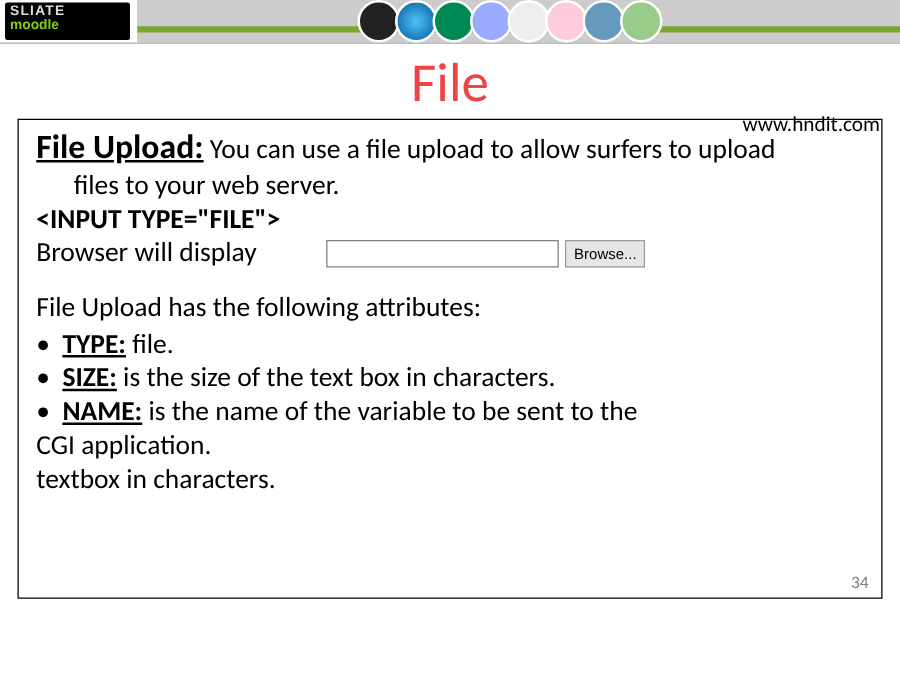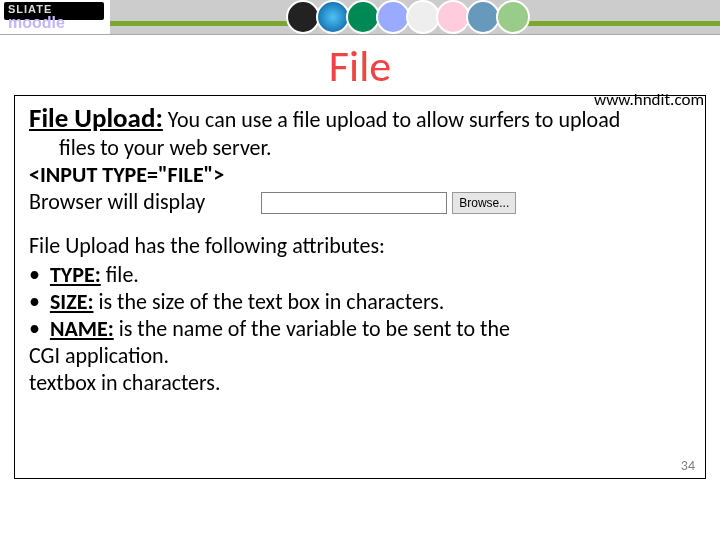--- a/index.html
+++ b/index.html
@@ -14,33 +14,33 @@
   .banner {
     width: 720px;
     height: 34px;
     position: relative;
     background: linear-gradient(90deg,#ffffff 0 110px,#cccccc 110px 720px);
     border-bottom: 1px solid #aaa;
   }
   .banner-logo {
     position: absolute;
     left: 4px; top: 2px;
-    width: 100px; height: 18px;
+    width: 100px; height: 30px;
     background: #000;
     border-radius: 2px;
     color: #fff;
     font-weight: 700;
     font-size: 13px;
     line-height: 1;
     padding: 2px 4px;
     box-sizing: border-box;
     font-family: Arial, sans-serif;
   }
   .banner-logo .top { color:#ddd; letter-spacing:1px; font-size:11px; }
-  .banner-logo .bot { color:#c4b5fd; font-size:16px; }
+  .banner-logo .bot { color:#84cc16; font-size:11px; }
   .banner-mid-stripe {
     position:absolute;
     left:110px; right:0; top:21px; height:5px;
     background:#7aa72f;
   }
   .banner-circles {
     position:absolute; left:290px; top:0; height:34px; display:flex;
   }
   .bc {
     width:34px; height:34px; border-radius:50%; margin-left:-4px;

